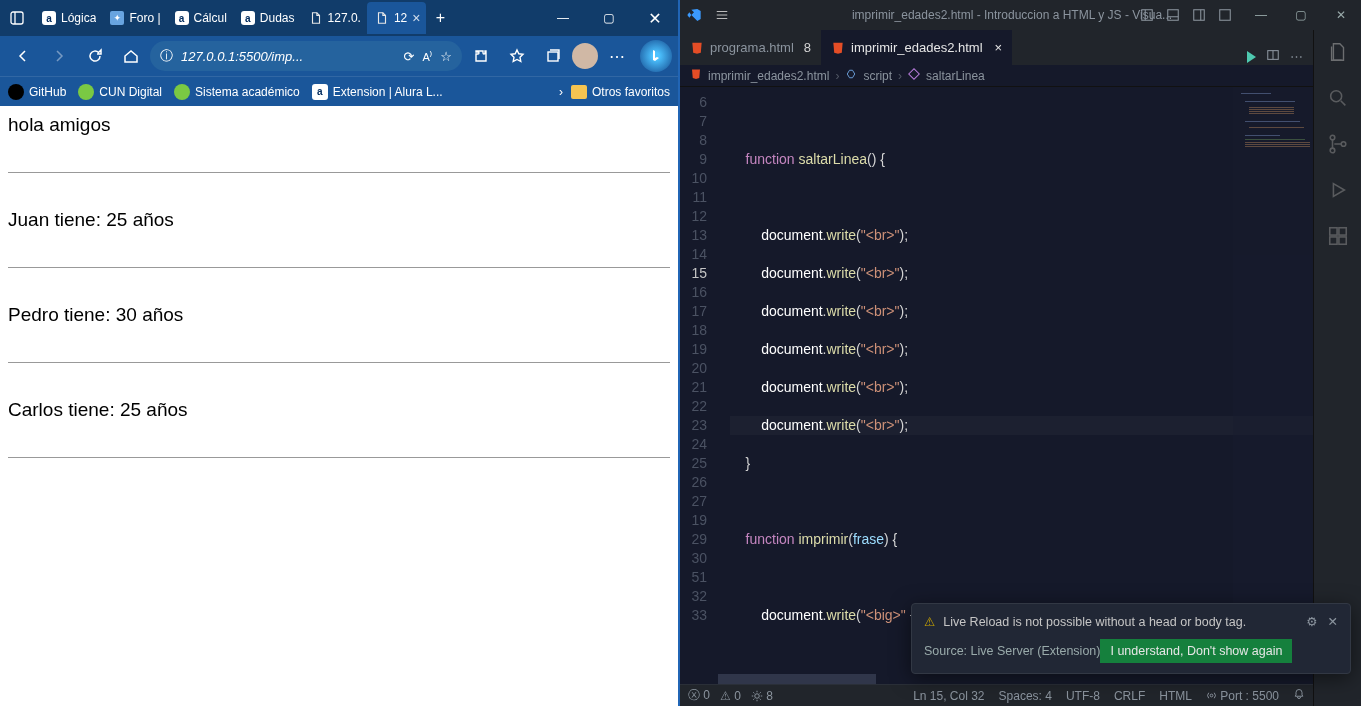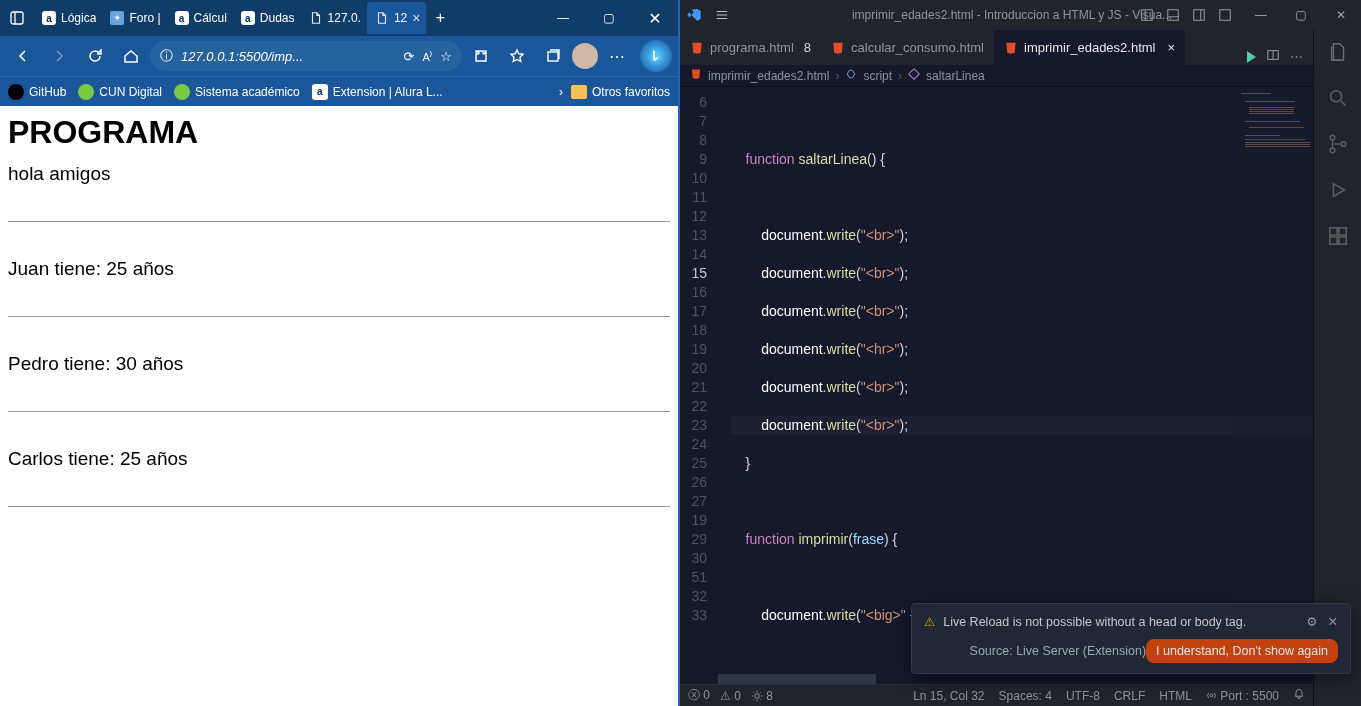--- a/index.html
+++ b/index.html
@@ -80,22 +80,22 @@
 .tok-tagname { color:#569cd6; }
 .tok-call { color:#dcdcaa; }
 
 .minimap { position:absolute; right:0; top:0; width:80px; height:100%; opacity:.5; background:#181c2d; }
 .minimap .mm-line { position:absolute; height:1px; background:#6f86b3; }
 
 .notif { position:absolute; right:10px; bottom:32px; width:440px; background:#212735; border:1px solid #323844; border-radius:4px; box-shadow:0 4px 20px rgba(0,0,0,.5); padding:10px 12px; font-size:12.5px; color:#c5c5c5; }
 .notif-row { display:flex; align-items:center; gap:8px; }
 .notif-warn { color:#cca700; }
 .notif-ctrl { margin-left:auto; display:flex; gap:10px; color:#8b949e; }
-.notif-src { margin-top:10px; display:flex; align-items:center; justify-content:flex-end; color:#9aa; }
-.notif-btn { background:#c2410c; padding:5px 10px; border-radius:8px; color:#e6e6e6; font-size:12.5px; cursor:pointer; }
+.notif-src { margin-top:10px; display:flex; align-items:center; justify-content:flex-start; color:#9aa; }
+.notif-btn { background:#15803d; padding:5px 10px; border-radius:0; color:#e6e6e6; font-size:12.5px; cursor:pointer; }
 
 .statusbar { height:22px; background:#21252b; border-top:1px solid #2a2f38; display:flex; align-items:center; font-size:12px; color:#8b949e; padding:0 8px; gap:14px; overflow:hidden; }
 .statusbar .sb-left { display:flex; align-items:center; gap:10px; }
 .statusbar .sb-right { margin-left:auto; display:flex; gap:14px; align-items:center; }
 .hscroll { height:10px; background:#15192a; }
 .hscroll .thumb { height:10px; width:25%; background:#30364a; margin-left:6%; }
 
 .ico5 { width:16px; height:16px; }
 </style>
 </head>
@@ -225,21 +225,20 @@
     <div class="bm-more">
       <span>›</span>
       <div class="bm">
           <span class="bm-ico" style="width:16px;height:14px;border-radius:2px;background:#f5c451;"></span>
           <span>Otros favoritos</span>
         </div>
     </div>
   </div>
 
   <div class="page">
-    <h1>PROGRAMA</h1>
     <big>hola amigos</big>
     <br><br><br><hr><br><br>
     <big>Juan tiene: 25 años</big>
     <br><br><br><hr><br><br>
     <big>Pedro tiene: 30 años</big>
     <br><br><br><hr><br><br>
     <big>Carlos tiene: 25 años</big>
     <br><br><br><hr><br><br>
   </div>
 </div>
@@ -291,26 +290,20 @@
 
   <div class="vsc-body">
     <div class="vsc-main">
       <div class="vsc-tabs">
         <div class="vsc-tab">
             <span class="tabico"><svg width="14" height="14" viewBox="0 0 24 24" fill="#e44d26">
                 <path d="M4 3h16l-1.5 17L12 22l-6.5-2z"></path>
               </svg></span>
             <span>programa.html</span>
             <span style="color:#d4d4d4;margin-left:4px;">8</span>
-          </div>
-        <div class="vsc-tab">
-            <span class="tabico"><svg width="14" height="14" viewBox="0 0 24 24" fill="#e44d26">
-                <path d="M4 3h16l-1.5 17L12 22l-6.5-2z"></path>
-              </svg></span>
-            <span>calcular_consumo.html</span>
           </div>
         <div class="vsc-tab active">
             <span class="tabico"><svg width="14" height="14" viewBox="0 0 24 24" fill="#e44d26">
                 <path d="M4 3h16l-1.5 17L12 22l-6.5-2z"></path>
               </svg></span>
             <span>imprimir_edades2.html</span>
             <span class="vsc-tabclose">×</span>
           </div>
         <div class="vsc-tabactions">
           <span class="tri-run"></span>

